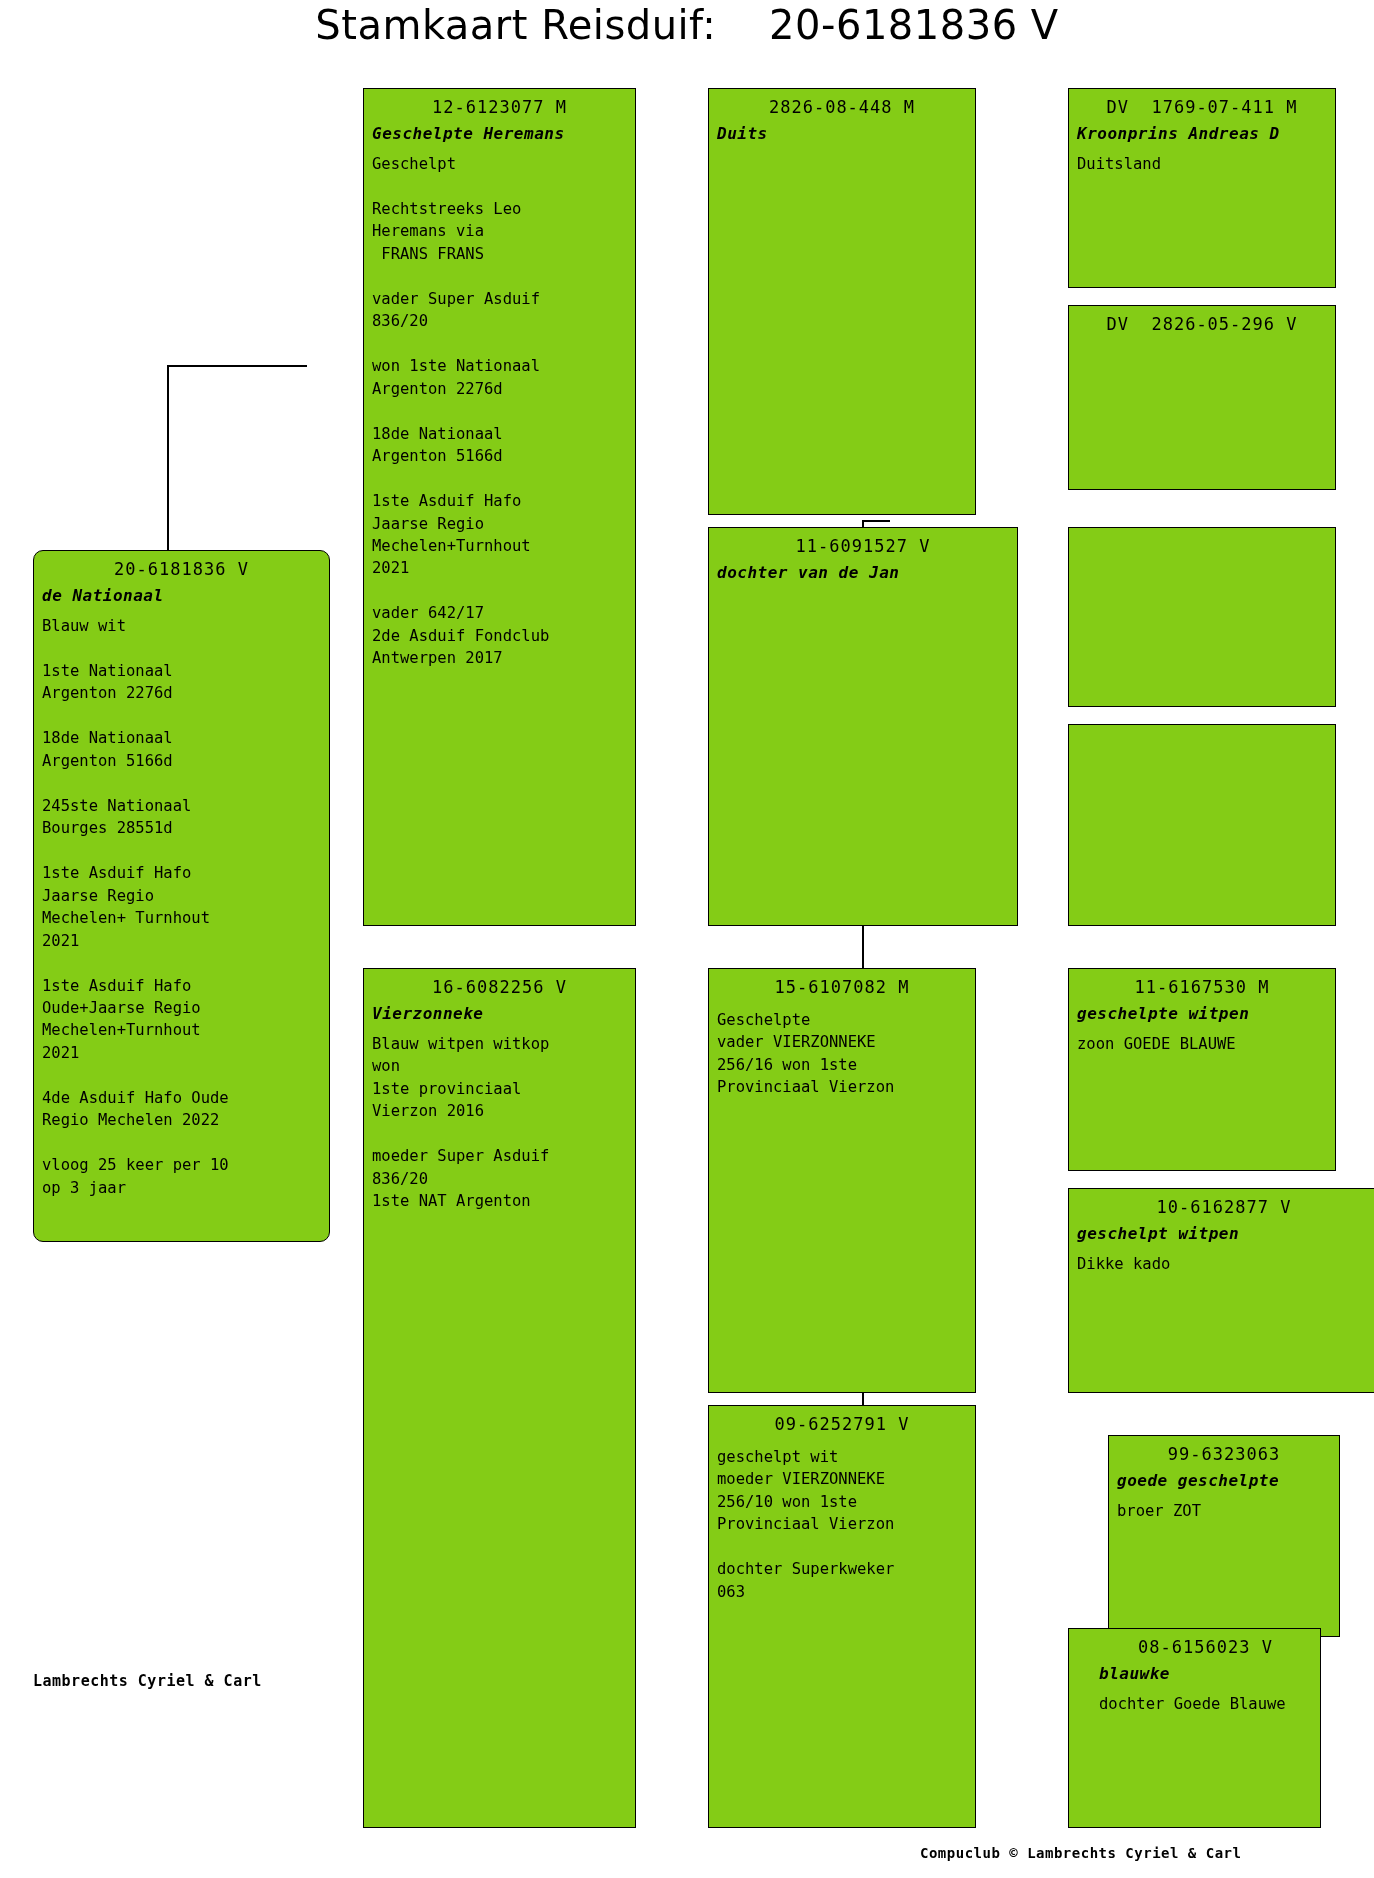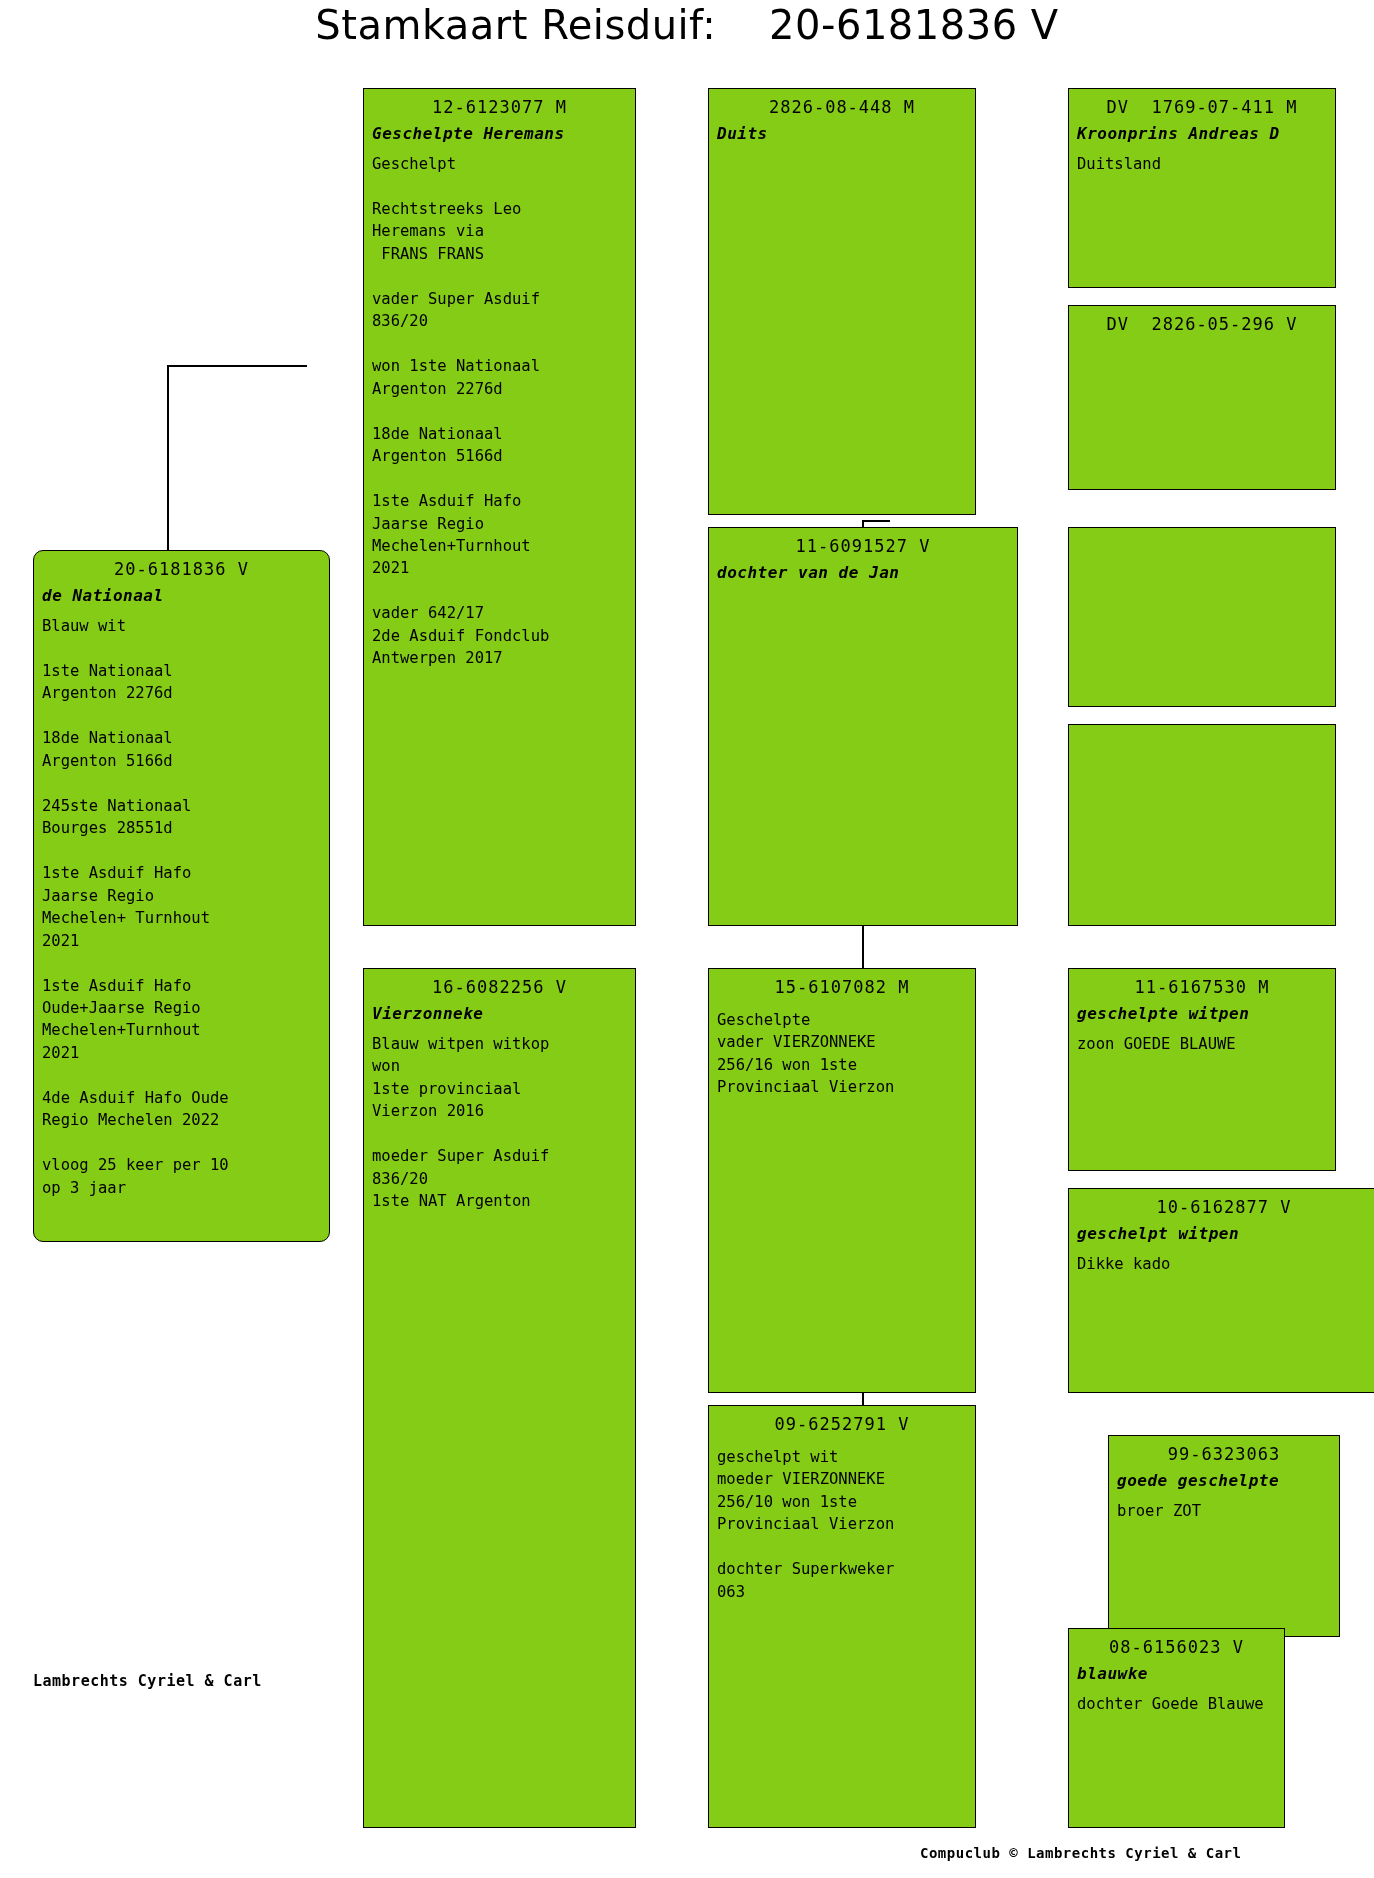--- a/index.html
+++ b/index.html
@@ -262,21 +262,21 @@
     <div class="nick">geschelpt witpen</div>
     <div class="notes">Dikke kado</div>
   </div>
 
   <div class="box" style="left:1108px; top:1405px; width:232px; height:202px;margin-top:30px;">
     <div class="ring">99-6323063</div>
     <div class="nick">goede geschelpte</div>
     <div class="notes">broer ZOT</div>
   </div>
 
-  <div class="box" style="left:1068px; top:1628px; width:217px; height:200px;">
+  <div class="box" style="left:1068px; top:1628px; width:253px; height:200px;padding-left:22px;">
     <div class="ring">08-6156023 V</div>
     <div class="nick">blauwke</div>
     <div class="notes">dochter Goede Blauwe</div>
   </div>
 
   <div class="breeder" style="left:33px; top:1672px;">Lambrechts Cyriel &amp; Carl</div>
 
   <div class="footer" style="left:920px; top:1845px;">Compuclub © Lambrechts Cyriel &amp; Carl</div>
 
 </div>

